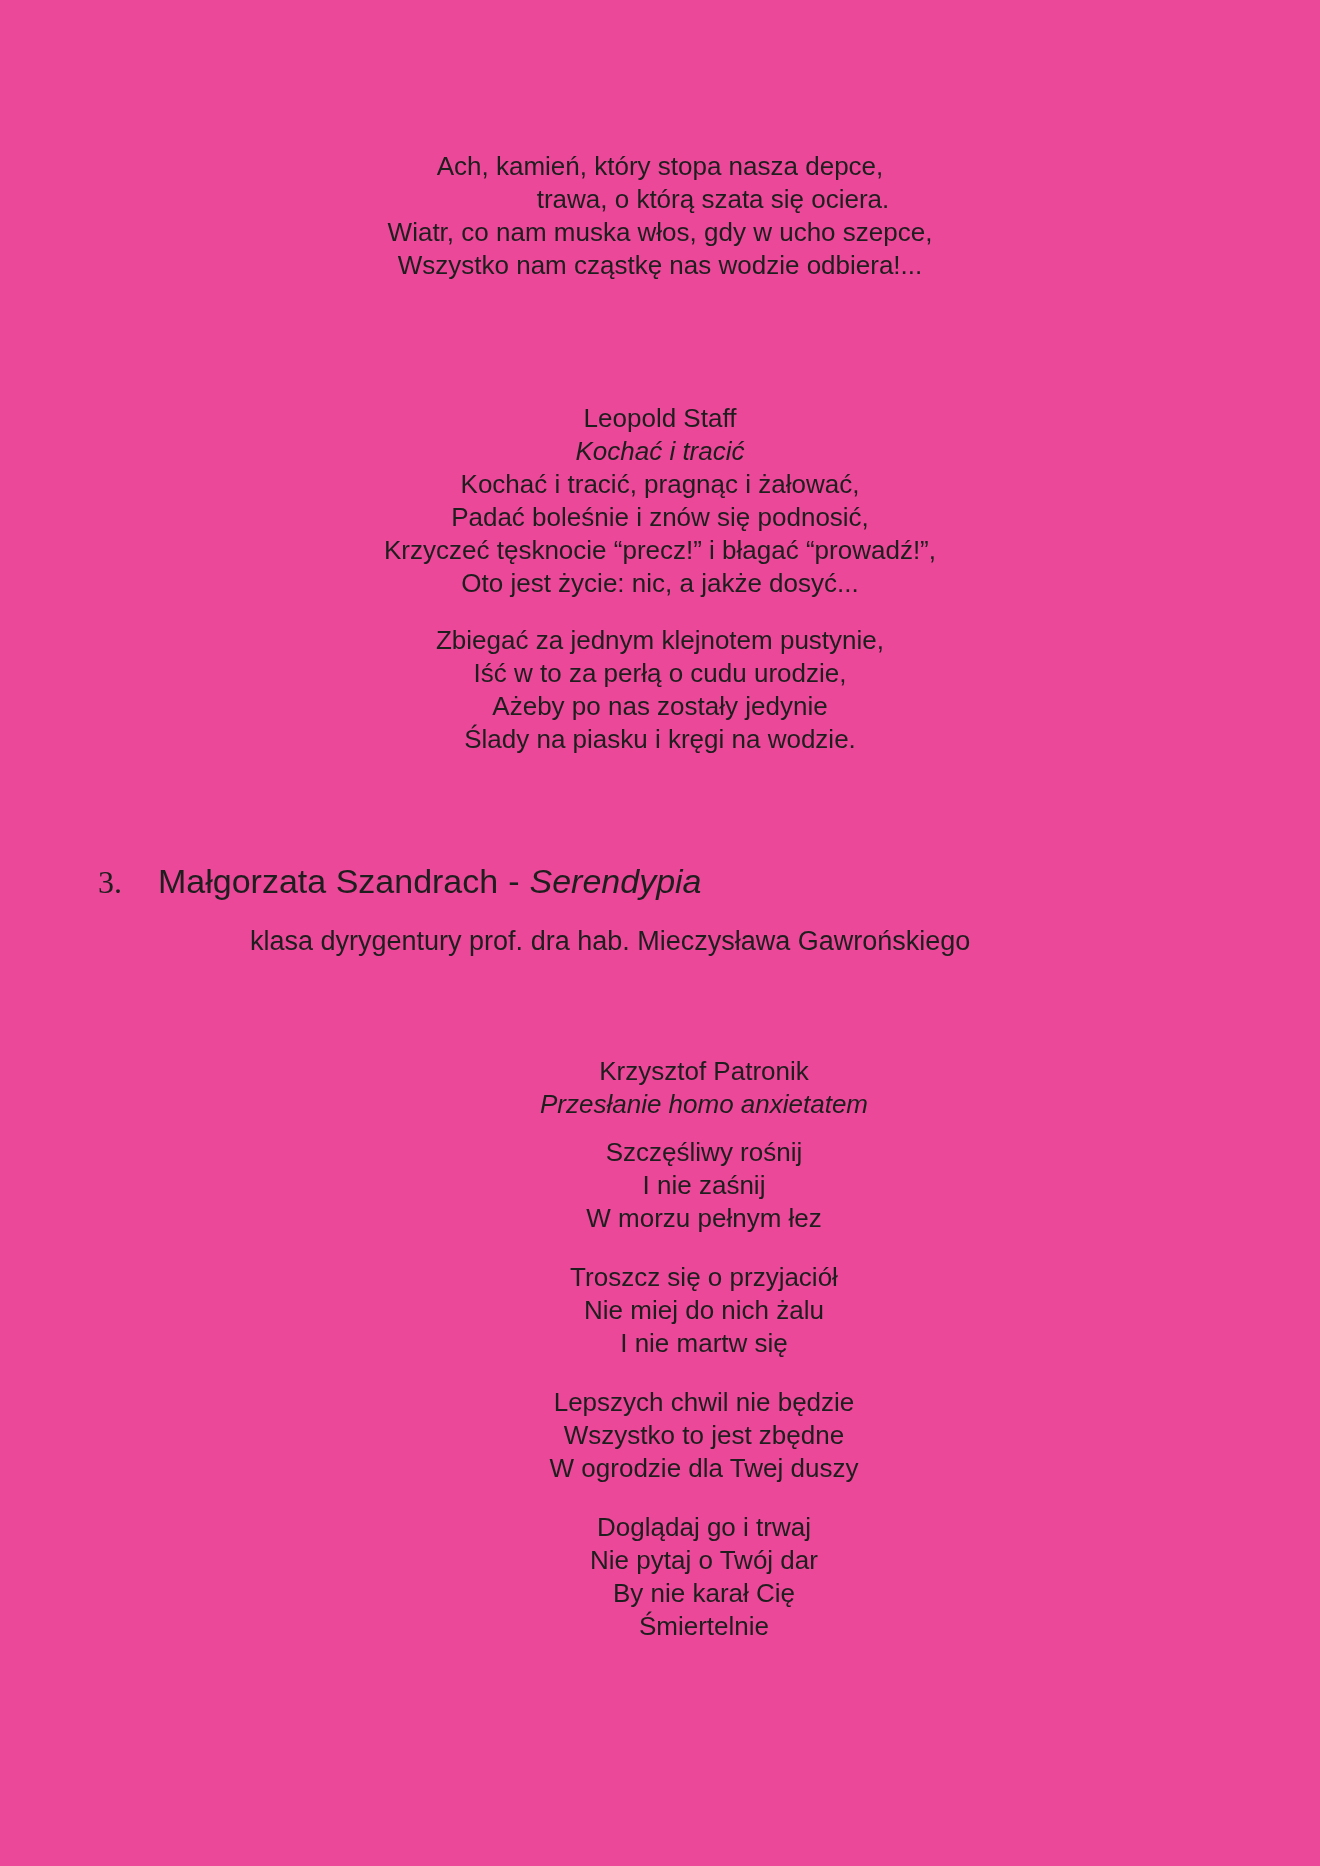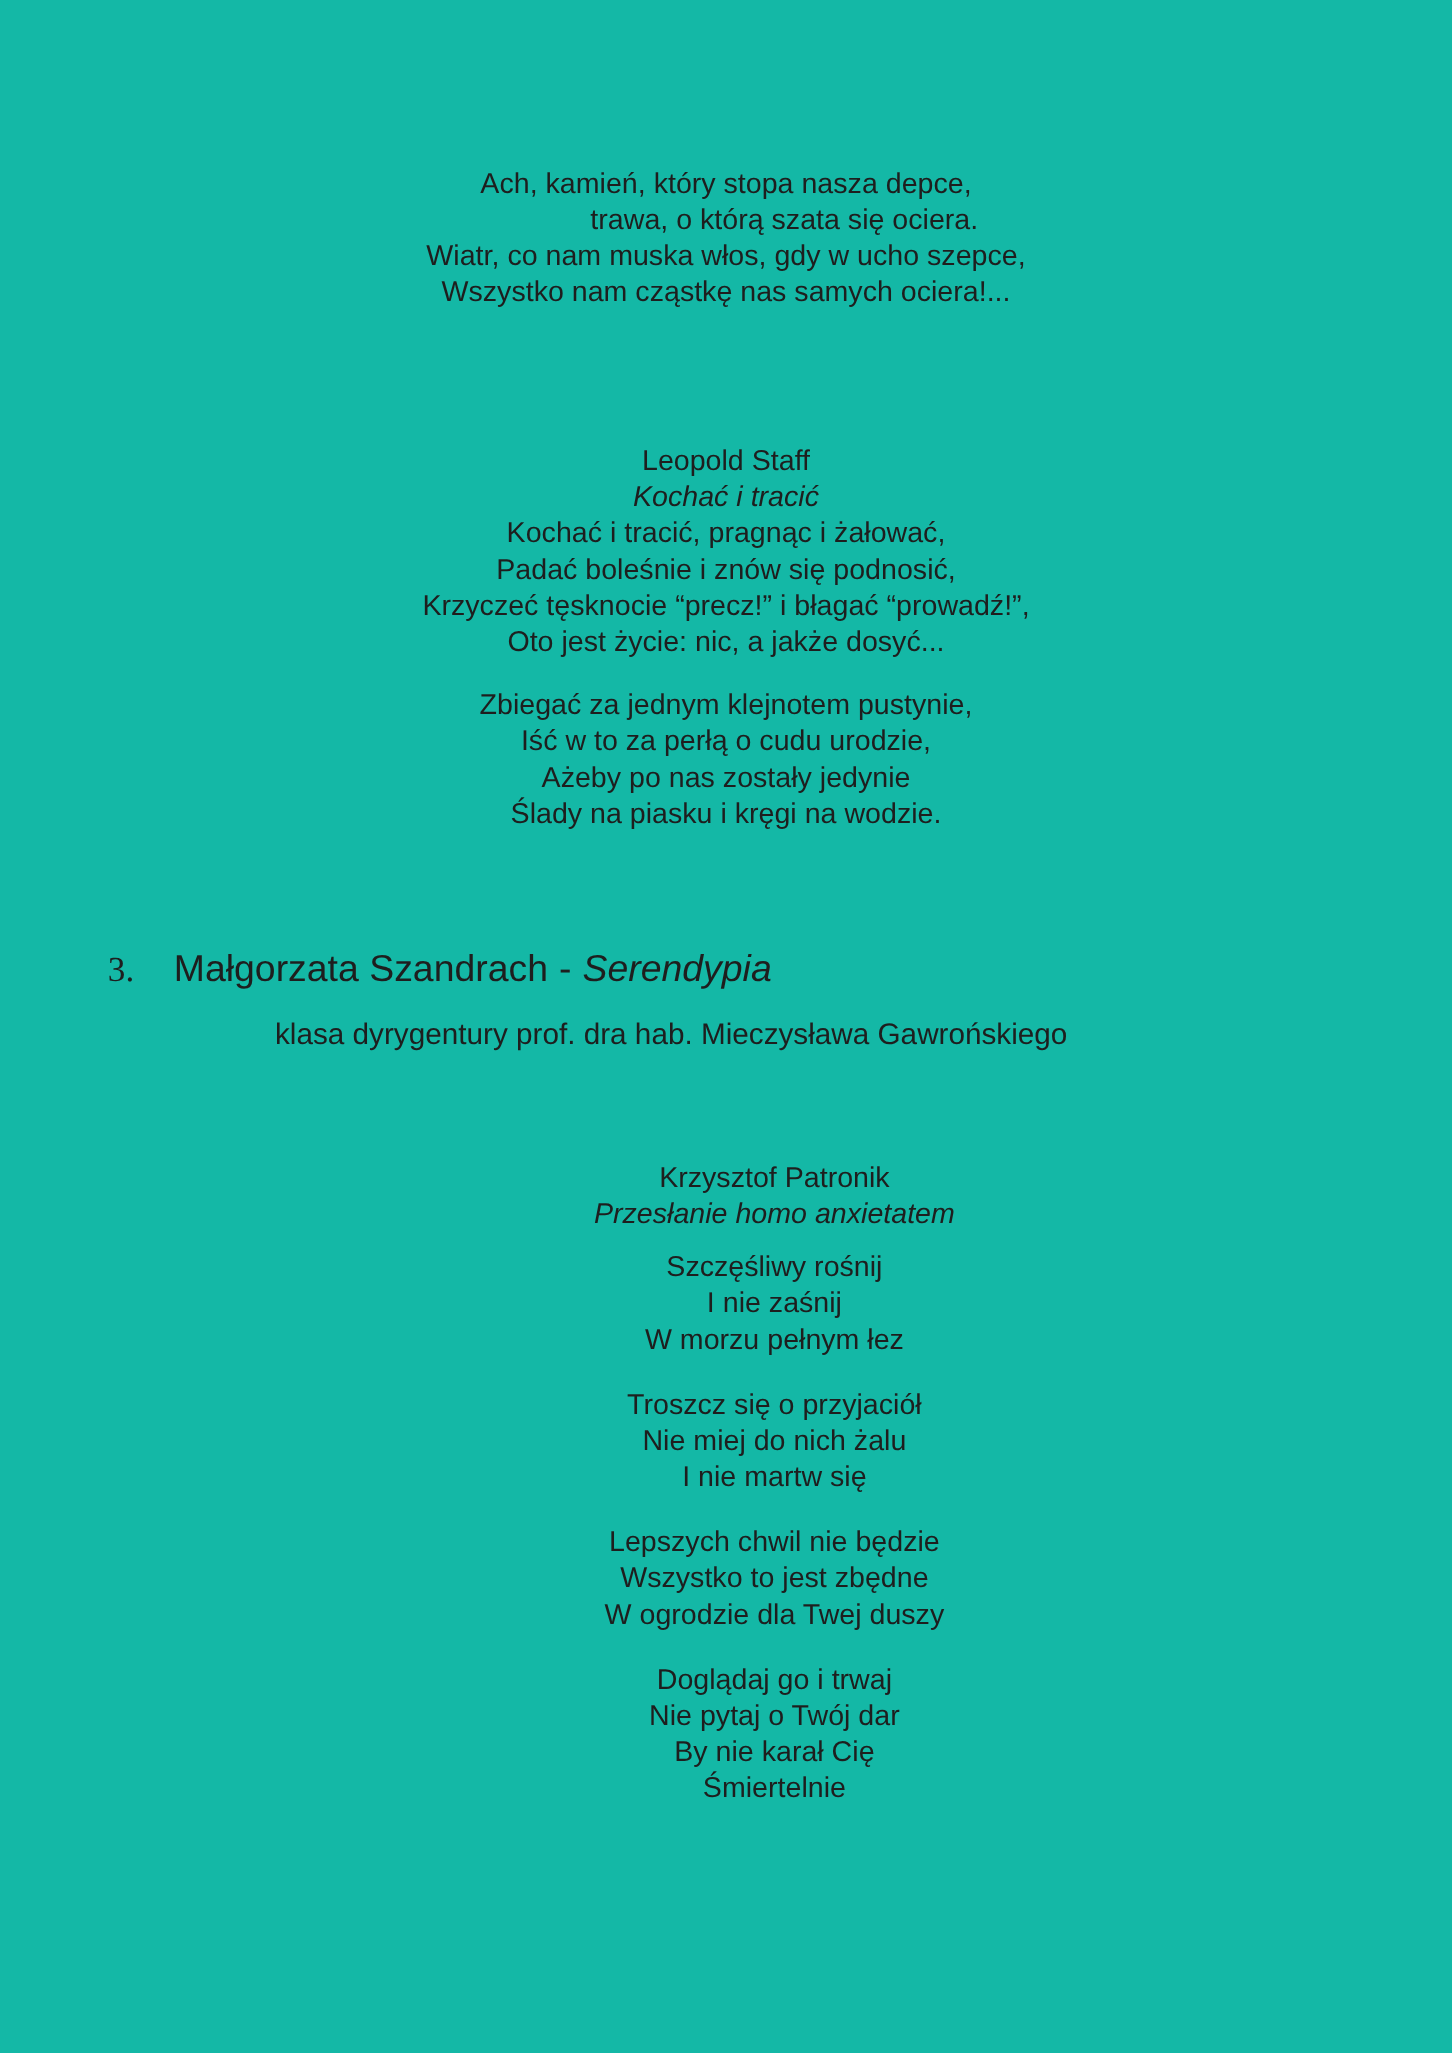--- a/index.html
+++ b/index.html
@@ -1,20 +1,20 @@
 <!DOCTYPE html>
 <html><head>
 <meta charset="utf-8">
 <style>
   html, body { margin: 0; padding: 0; background: #ffffff; }
   .page {
     position: relative;
     width: 1320px;
     height: 1866px;
-    background: #14b8a6;
+    background: #ec4899;
     color: #1e1e1e;
     font-family: "Liberation Sans", "DejaVu Sans", sans-serif;
     font-size: 26px;
     line-height: 33px;
     overflow: hidden;
   }
   .centered { text-align: center; }
   .italic { font-style: italic; }
 
   .opening { padding-top: 150px; }
@@ -54,21 +54,21 @@
 </style>
 </head>
 <body>
 
 <div class="page">
 
   <div class="opening centered">
     <div>Ach, kamień, który stopa nasza depce,</div>
     <div class="indent-1">trawa, o którą szata się ociera.</div>
     <div>Wiatr, co nam muska włos, gdy w ucho szepce,</div>
-    <div>Wszystko nam cząstkę nas samych ociera!...</div>
+    <div>Wszystko nam cząstkę nas wodzie odbiera!...</div>
   </div>
 
   <div class="staff-header centered">
     <div>Leopold Staff</div>
     <div class="italic">Kochać i tracić</div>
   </div>
 
   <div class="staff-stanza-1 centered">
     <div>Kochać i tracić, pragnąc i żałować,</div>
     <div>Padać boleśnie i znów się podnosić,</div>

